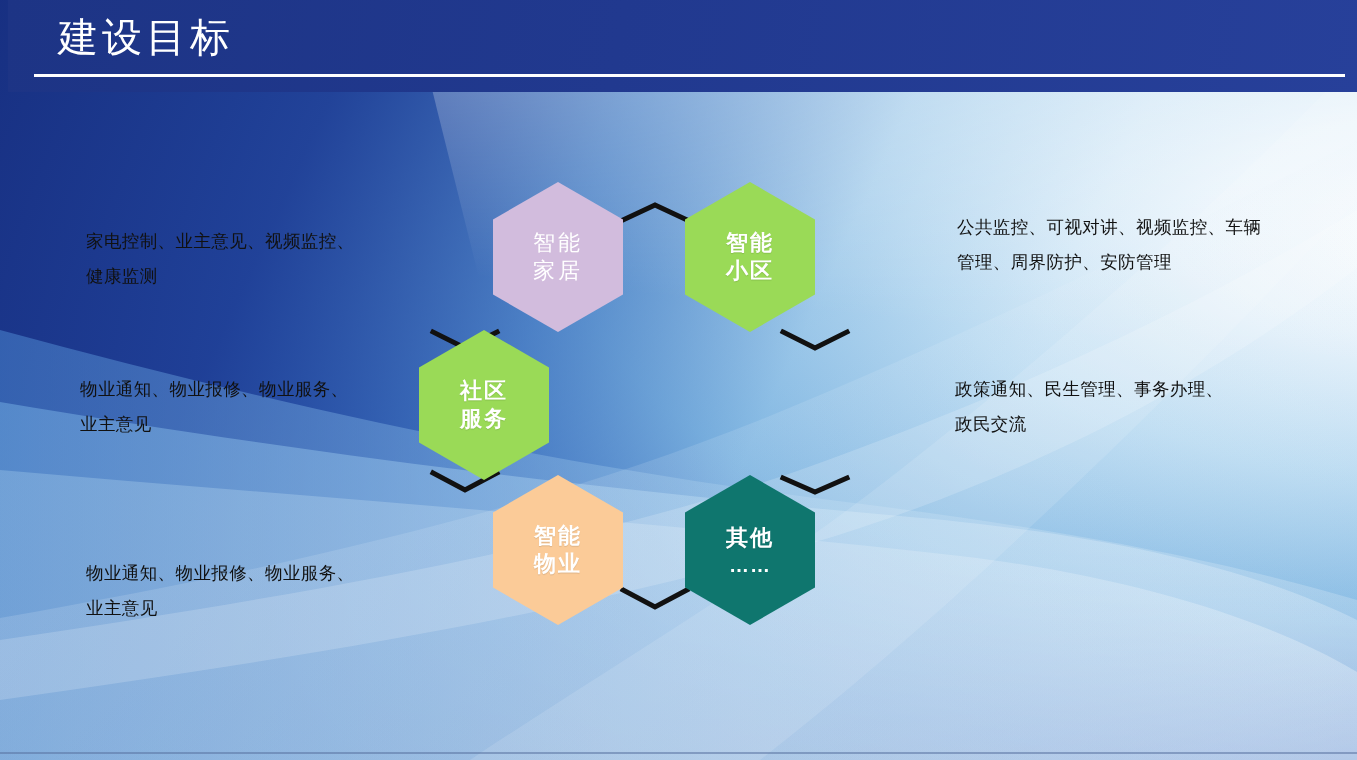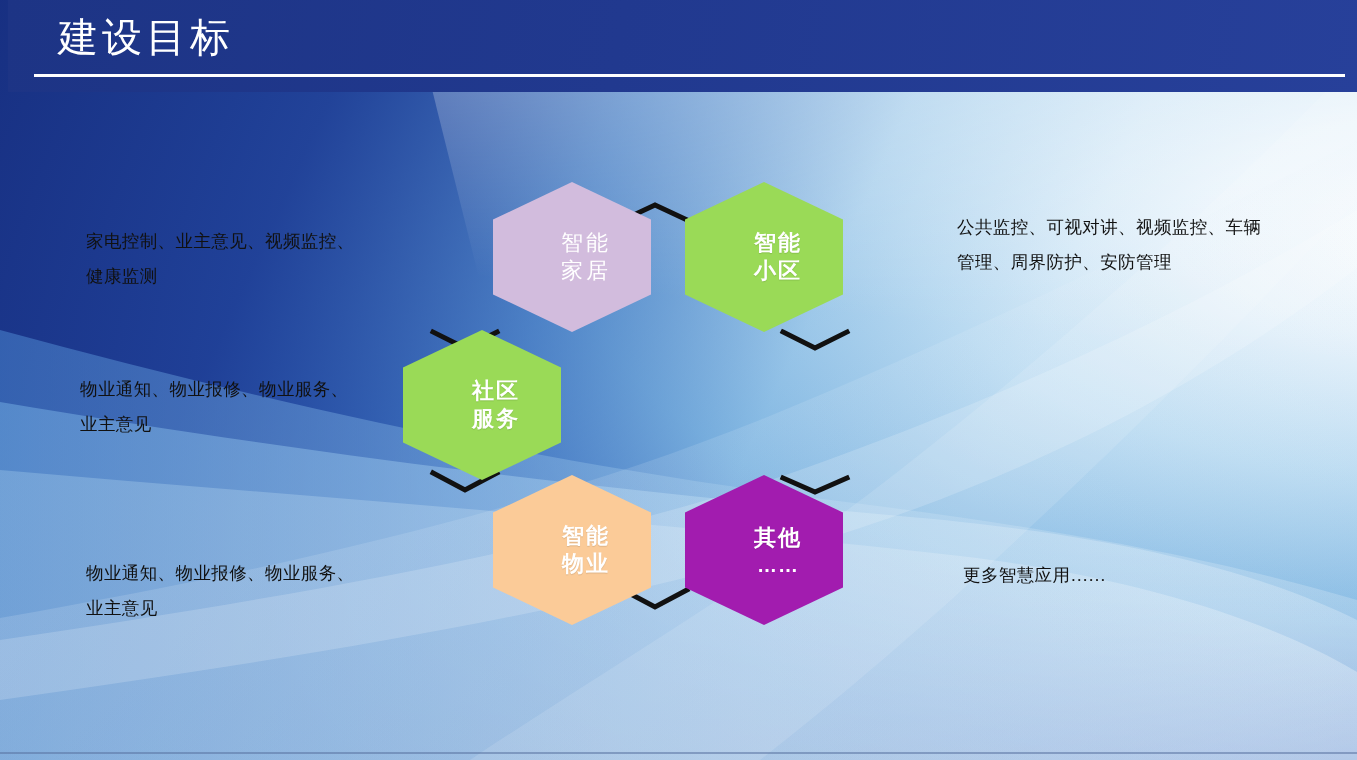--- a/index.html
+++ b/index.html
@@ -103,21 +103,20 @@
     position: absolute;
     width: 130px;
     height: 150px;
     clip-path: polygon(50% 0%, 100% 25%, 100% 75%, 50% 100%, 0% 75%, 0% 25%);
     display: flex;
     flex-direction: column;
     align-items: center;
     justify-content: center;
     pointer-events: auto;
     cursor: pointer;
-    padding-left: 28px;
   }
   .hex-label {
     color: #ffffff;
     text-align: center;
     line-height: 1.28;
     white-space: pre-line;
   }
   .hex.sans .hex-label {
     font-family: "Liberation Sans", "DejaVu Sans", sans-serif;
     font-weight: bold;
@@ -209,44 +208,45 @@
     <div class="hex serif" id="hex-home" style="background: rgb(210, 188, 221);">
       <div class="hex-label">智能
 家居</div>
     </div>
 
     <div class="hex sans" id="hex-comm" style="background: rgb(154, 218, 87);">
       <div class="hex-label">智能
 小区</div>
     </div>
 
-    <div class="hex sans" id="hex-serv" style="background: rgb(154, 218, 87);">
+    <div class="hex sans" id="hex-serv" style="background: rgb(154, 218, 87); margin-left: 16px;">
       <div class="hex-label">社区
 服务</div>
     </div>
 
 
     <div class="hex sans" id="hex-prop" style="background: rgb(251, 203, 152);">
       <div class="hex-label">智能
 物业</div>
     </div>
 
-    <div class="hex sans" id="hex-other" style="background: #a21caf;">
+    <div class="hex sans" id="hex-other" style="background: #0f766e;">
       <div class="hex-label">其他</div>
       <div class="hex-sub">……</div>
     </div>
 
   </div>
 
   <div class="caption cap-l1">家电控制、业主意见、视频监控、
 健康监测</div>
   <div class="caption cap-l2">物业通知、物业报修、物业服务、
 业主意见</div>
   <div class="caption cap-l3">物业通知、物业报修、物业服务、
 业主意见</div>
 
   <div class="caption cap-r1">公共监控、可视对讲、视频监控、车辆
 管理、周界防护、安防管理</div>
-  <div class="caption cap-r3">更多智慧应用……</div>
+  <div class="caption cap-r2">政策通知、民生管理、事务办理、
+政民交流</div>
 
   <div class="bottom-rule"></div>
 
 </div>
 
 </body></html>

